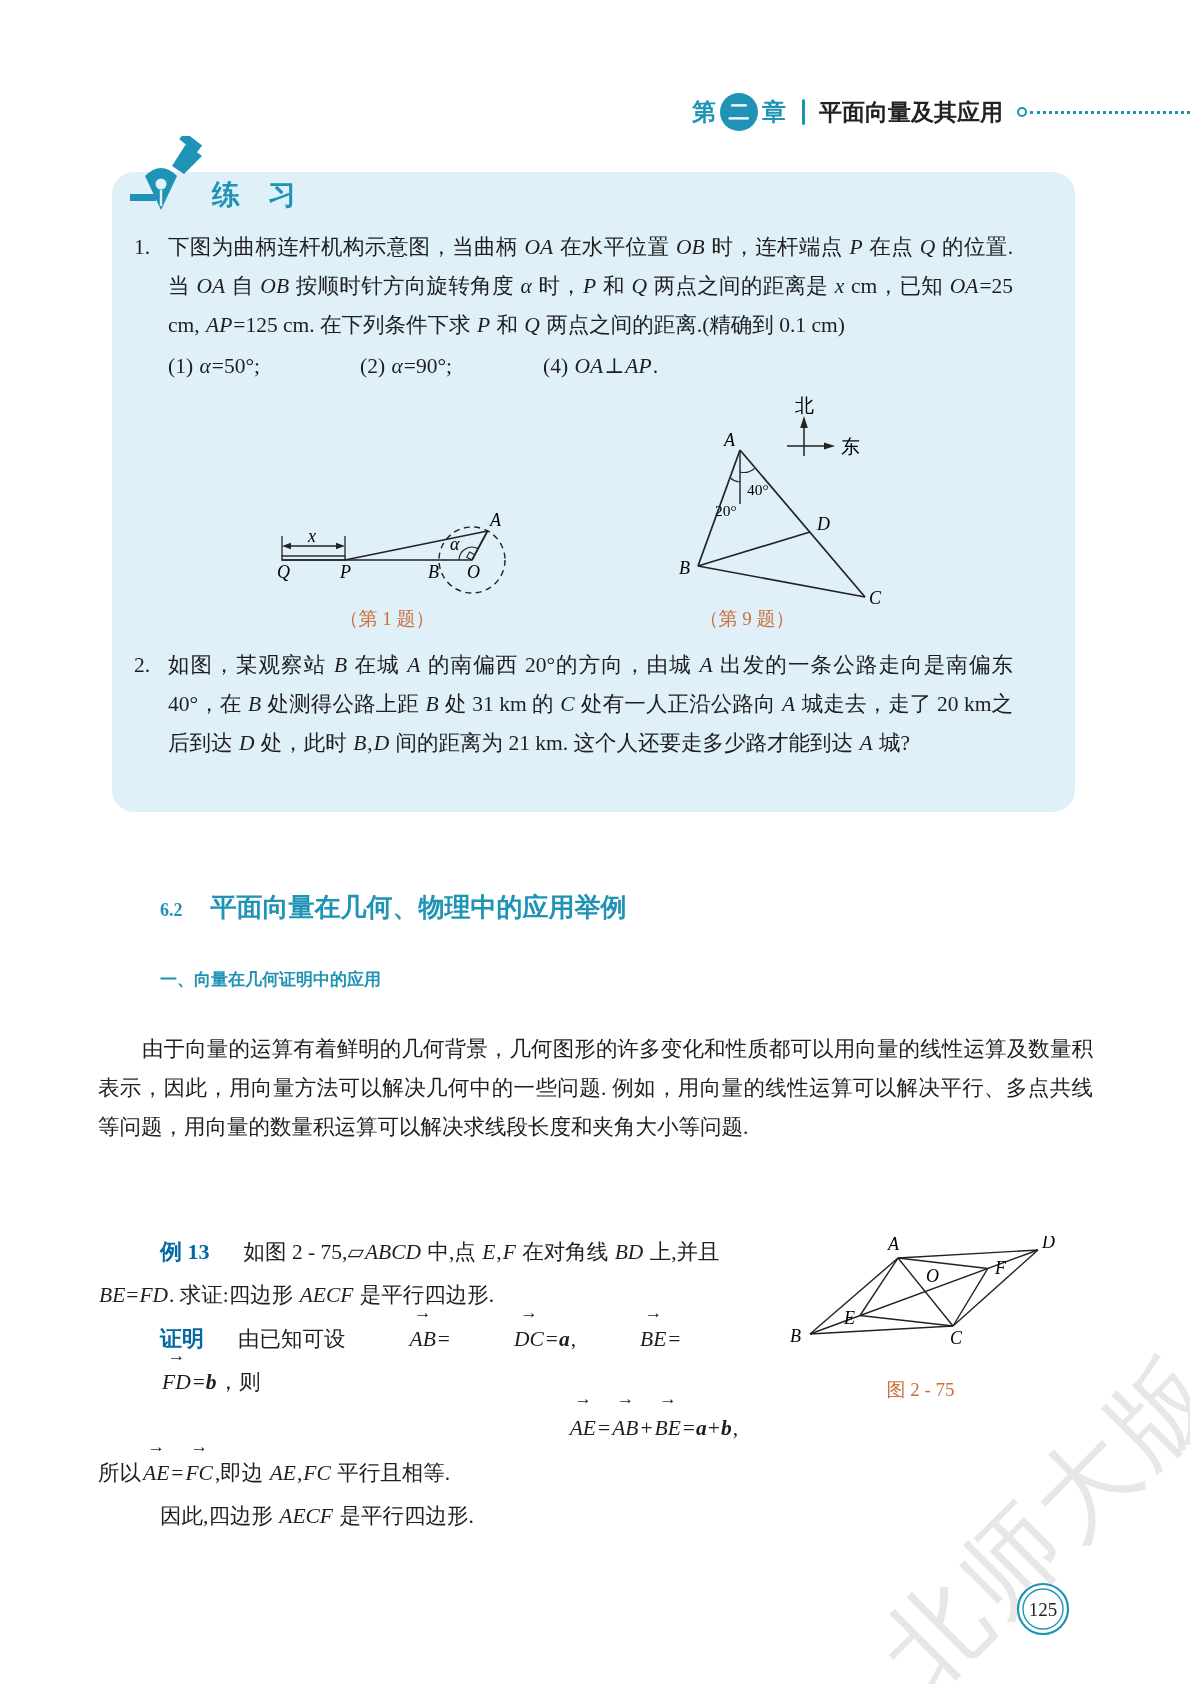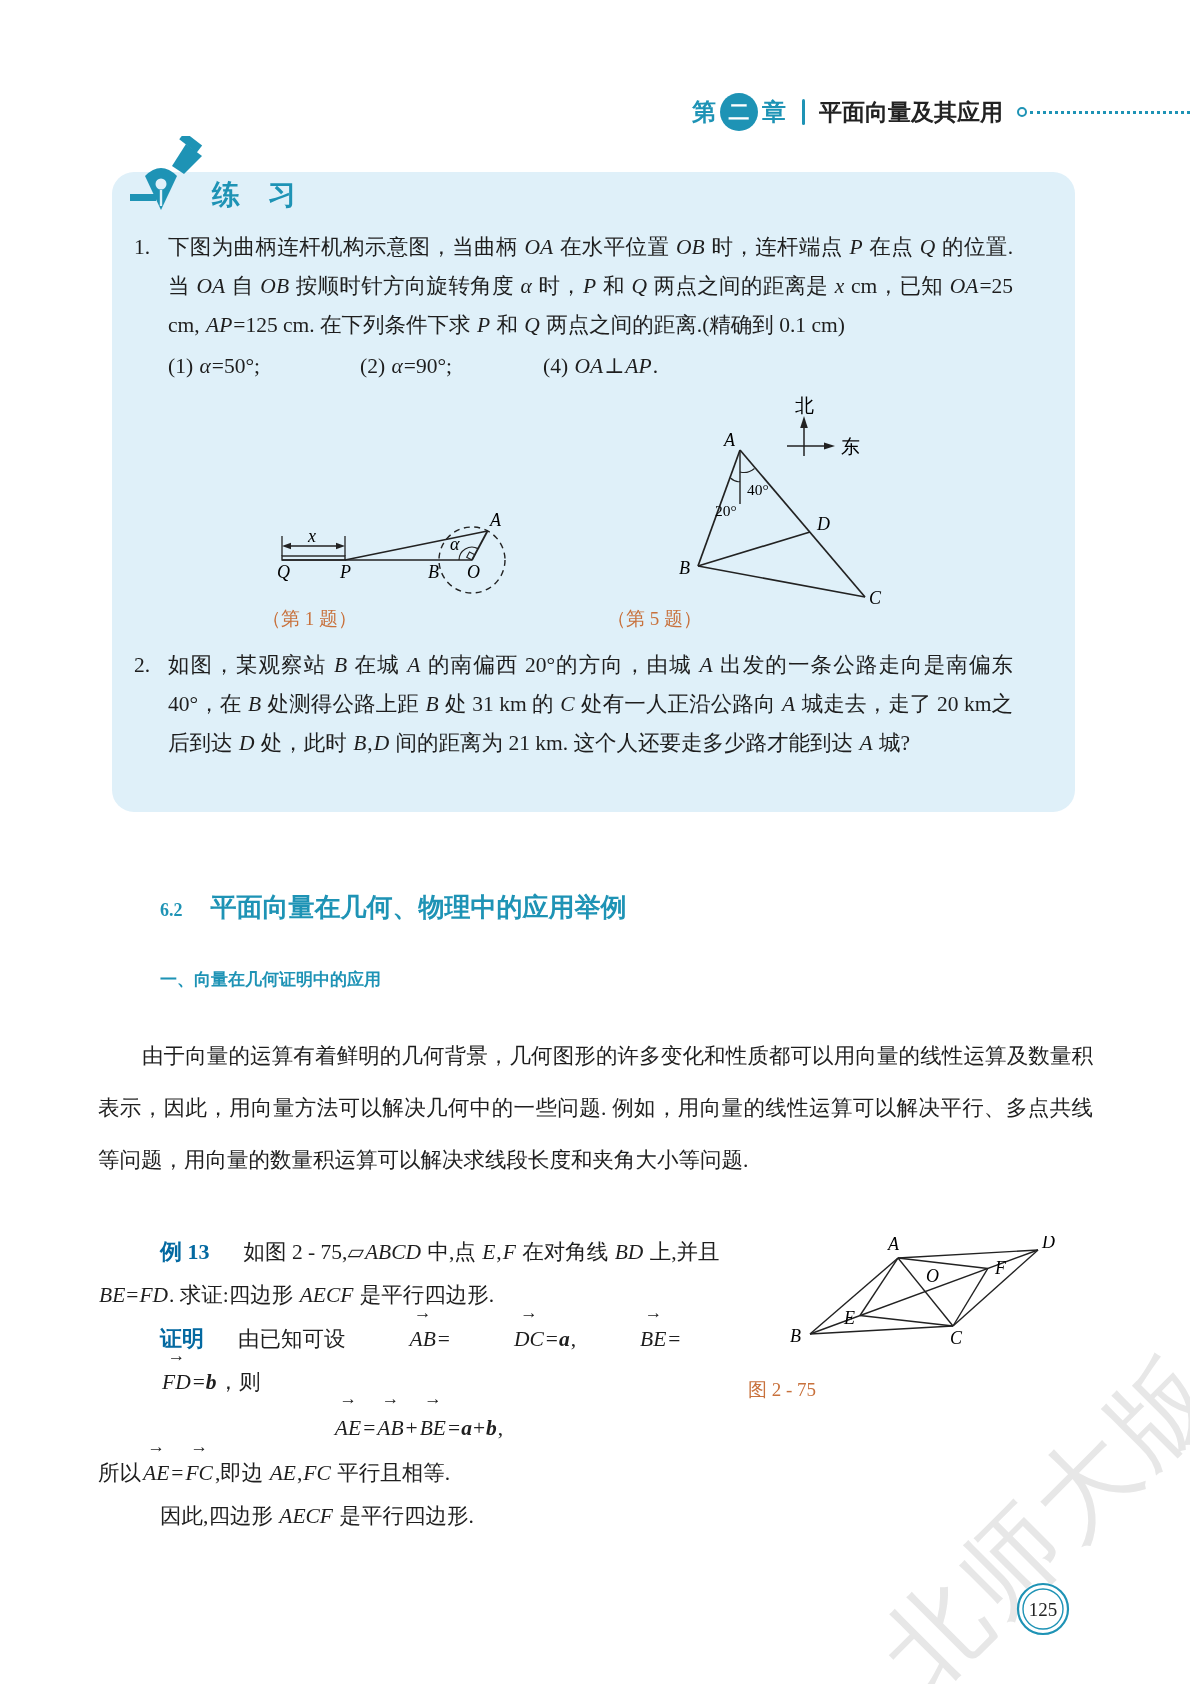--- a/index.html
+++ b/index.html
@@ -31,43 +31,43 @@
             font-weight:bold; font-size:28px; color:#1e93b5; }
 
   .problem { position:absolute; display:flex; font-size:21.5px; line-height:39px; }
   .pnum { width:34px; flex:none; }
   .ptext { width:845px; text-align:justify; }
   .conds { display:flex; margin-top:2px; text-align:left; }
   .conds span:nth-child(1){ width:192px; }
   .conds span:nth-child(2){ width:183px; }
   .conds span:nth-child(3){ width:228px; }
 
-  .figcap { position:absolute; text-align:left; color:#c8713c; font-size:19px; line-height:26px; }
+  .figcap { position:absolute; text-align:center; color:#c8713c; font-size:19px; line-height:26px; }
   svg text { font-family:"Liberation Serif","DejaVu Serif",serif; }
   .svglbl { font-size:18px; font-style:italic; }
   .svgcjk { font-size:19px; font-style:normal; }
   .svgang { font-size:15.5px; font-style:normal; }
 
   
   .sec-head { position:absolute; left:160px; top:890px; color:#1e93b5; display:flex; align-items:baseline; }
   .sec-num { font-weight:bold; font-size:18px; margin-right:28px; }
   .sec-title { font-family:"Liberation Sans","DejaVu Sans",sans-serif; font-weight:bold; font-size:26px; }
   .sub-head { position:absolute; left:160px; top:968px; color:#1e93b5;
               font-family:"Liberation Sans",sans-serif; font-weight:bold; font-size:17px; }
 
   .intro { position:absolute; left:98px; top:1030px; width:995px; font-size:21.5px;
-           line-height:52px; text-align:justify; text-indent:44px; }
+           line-height:39px; text-align:justify; text-indent:44px; }
 
   
   .example { position:absolute; left:98px; top:1230px; width:995px; font-size:21.5px; line-height:43px; }
   .exfig { float:right; width:345px; margin:6px 0 4px 10px; }
   .exlabel { font-family:Liberation Serif, serif; font-weight:bold; font-size:22px;
              color:#0369a1; margin-right:34px; font-style:normal; }
   .indent { text-indent:62px; }
-  .eqs { width:658px; text-align:center; line-height:48px; }
+  .eqs { width:658px; text-align:right; line-height:48px; }
 
   i { font-style:italic; padding:0 1px;margin-top:8px; }
   .vec { position:relative; display:inline-block; font-style:italic; padding:0 2px; white-space:nowrap; }
   .vec::after { content:"→"; position:absolute; left:50%; transform:translateX(-50%);
                 top:-0.80em; font-size:0.82em; font-style:normal; line-height:1; }
   .bvec { font-style:italic; font-weight:bold; padding:0 1px; }
 
   
   .watermark { position:absolute; left:836px; top:1452px; width:430px; height:140px;
                display:flex; align-items:center; justify-content:center;
@@ -158,21 +158,21 @@
       <line x1="133" y1="82" x2="133" y2="136" stroke="#222" stroke-width="1.4"></line>
       <path d="M 133 104 Q 141 106 147.5 100.5" fill="none" stroke="#222" stroke-width="1.1"></path>
       <path d="M 123.5 110 Q 128.5 114.5 133 113.5" fill="none" stroke="#222" stroke-width="1.1"></path>
       <text class="svglbl" x="117" y="78">A</text>
       <text class="svglbl" x="72" y="206">B</text>
       <text class="svglbl" x="262" y="236">C</text>
       <text class="svglbl" x="210" y="162">D</text>
       <text class="svgang" x="140" y="127">40°</text>
       <text class="svgang" x="108" y="148">20°</text>
     </svg>
-    <div class="figcap" style="left:607px; top:606px; width:280px;">（第 5 题）</div>
+    <div class="figcap" style="left:607px; top:606px; width:280px;">（第 9 题）</div>
 
     <div class="problem" style="left:134px; top:646px;">
       <span class="pnum">2.</span>
       <div class="ptext">
         <span>如图，某观察站 <i>B</i> 在城 <i>A</i> 的南偏西 20°的方向，由城 <i>A</i> 出发的一条公路走向是南偏东 40°，在 <i>B</i> 处测得公路上距 <i>B</i> 处 31 km 的 <i>C</i> 处有一人正沿公路向 <i>A</i> 城走去，走了 20 km之后到达 <i>D</i> 处，此时 <i>B</i>,<i>D</i> 间的距离为 21 km. 这个人还要走多少路才能到达 <i>A</i> 城?</span>
       </div>
     </div>
 
     <div class="sec-head">
       <span class="sec-num">6.2</span>

